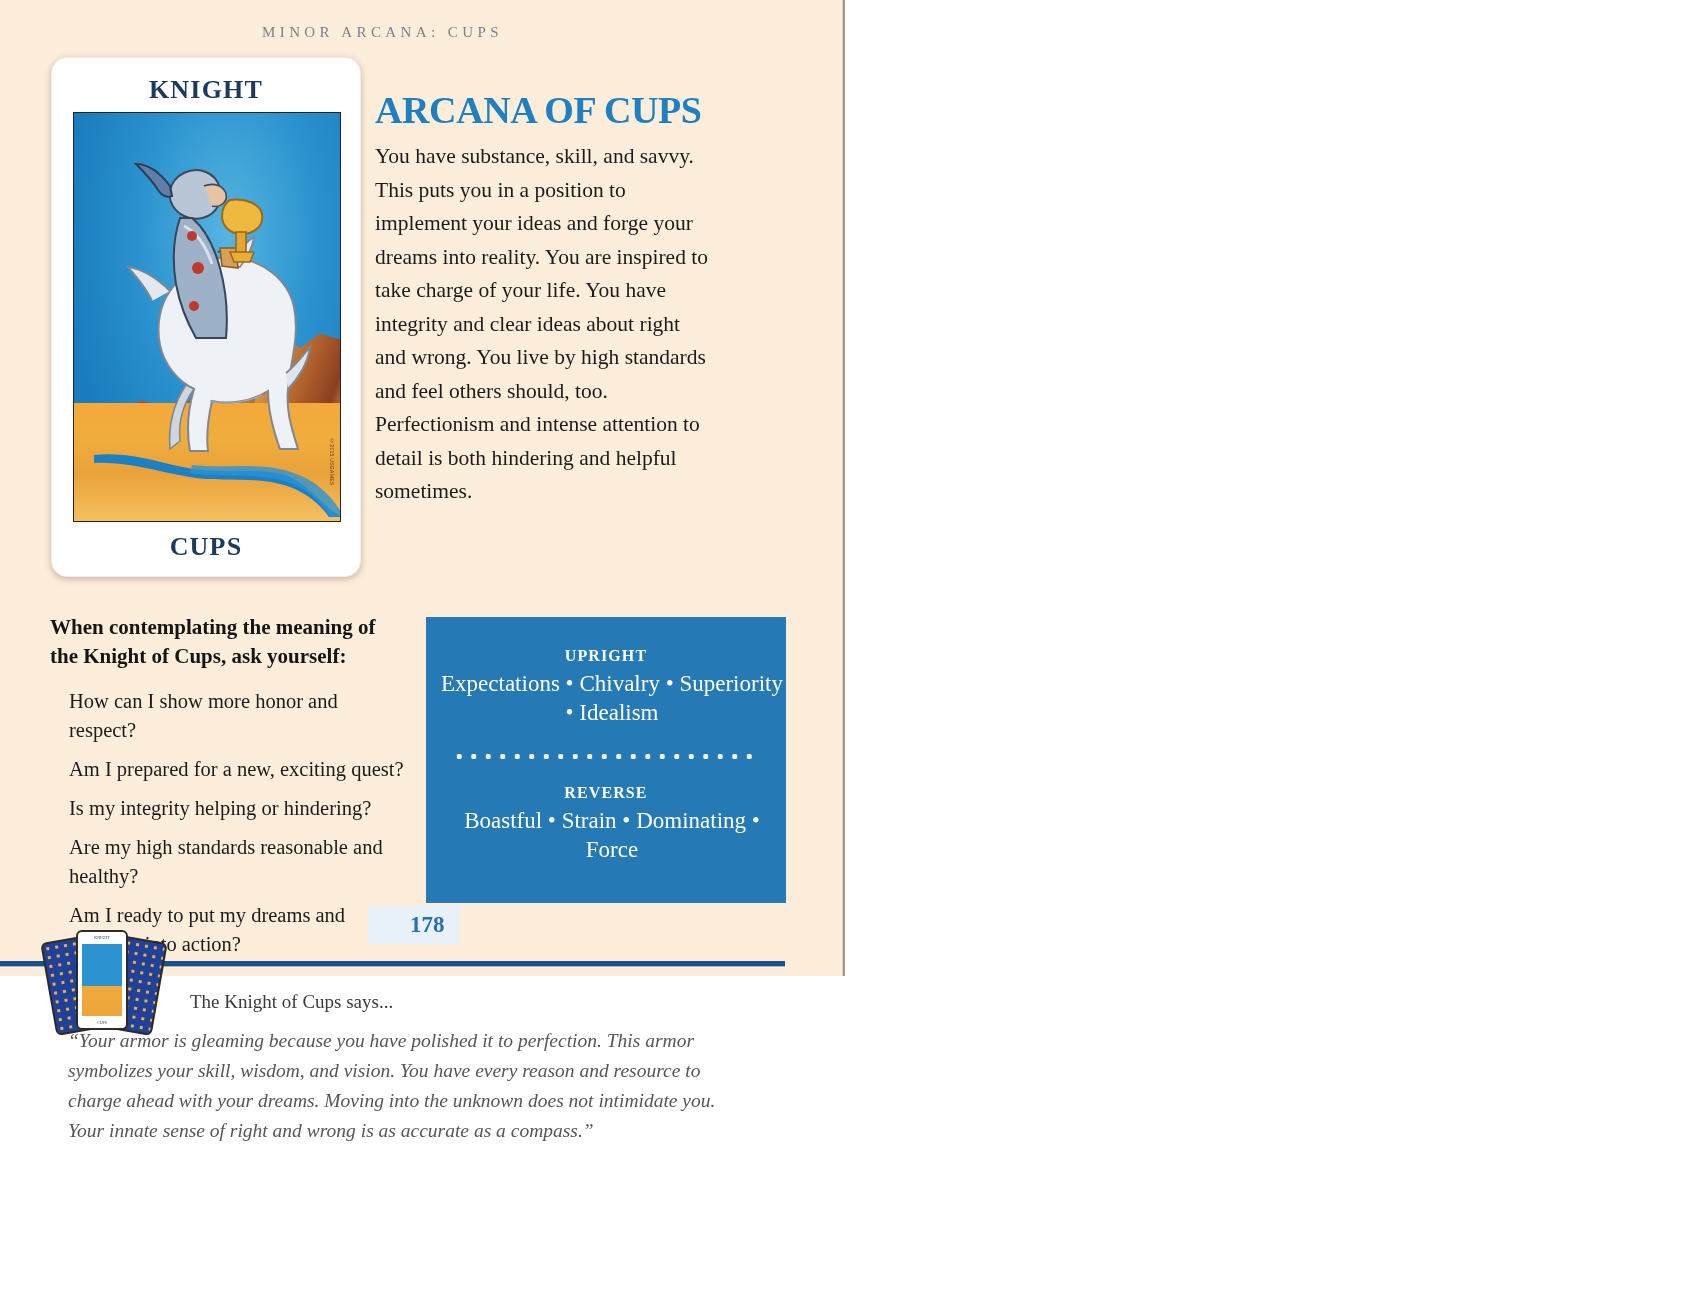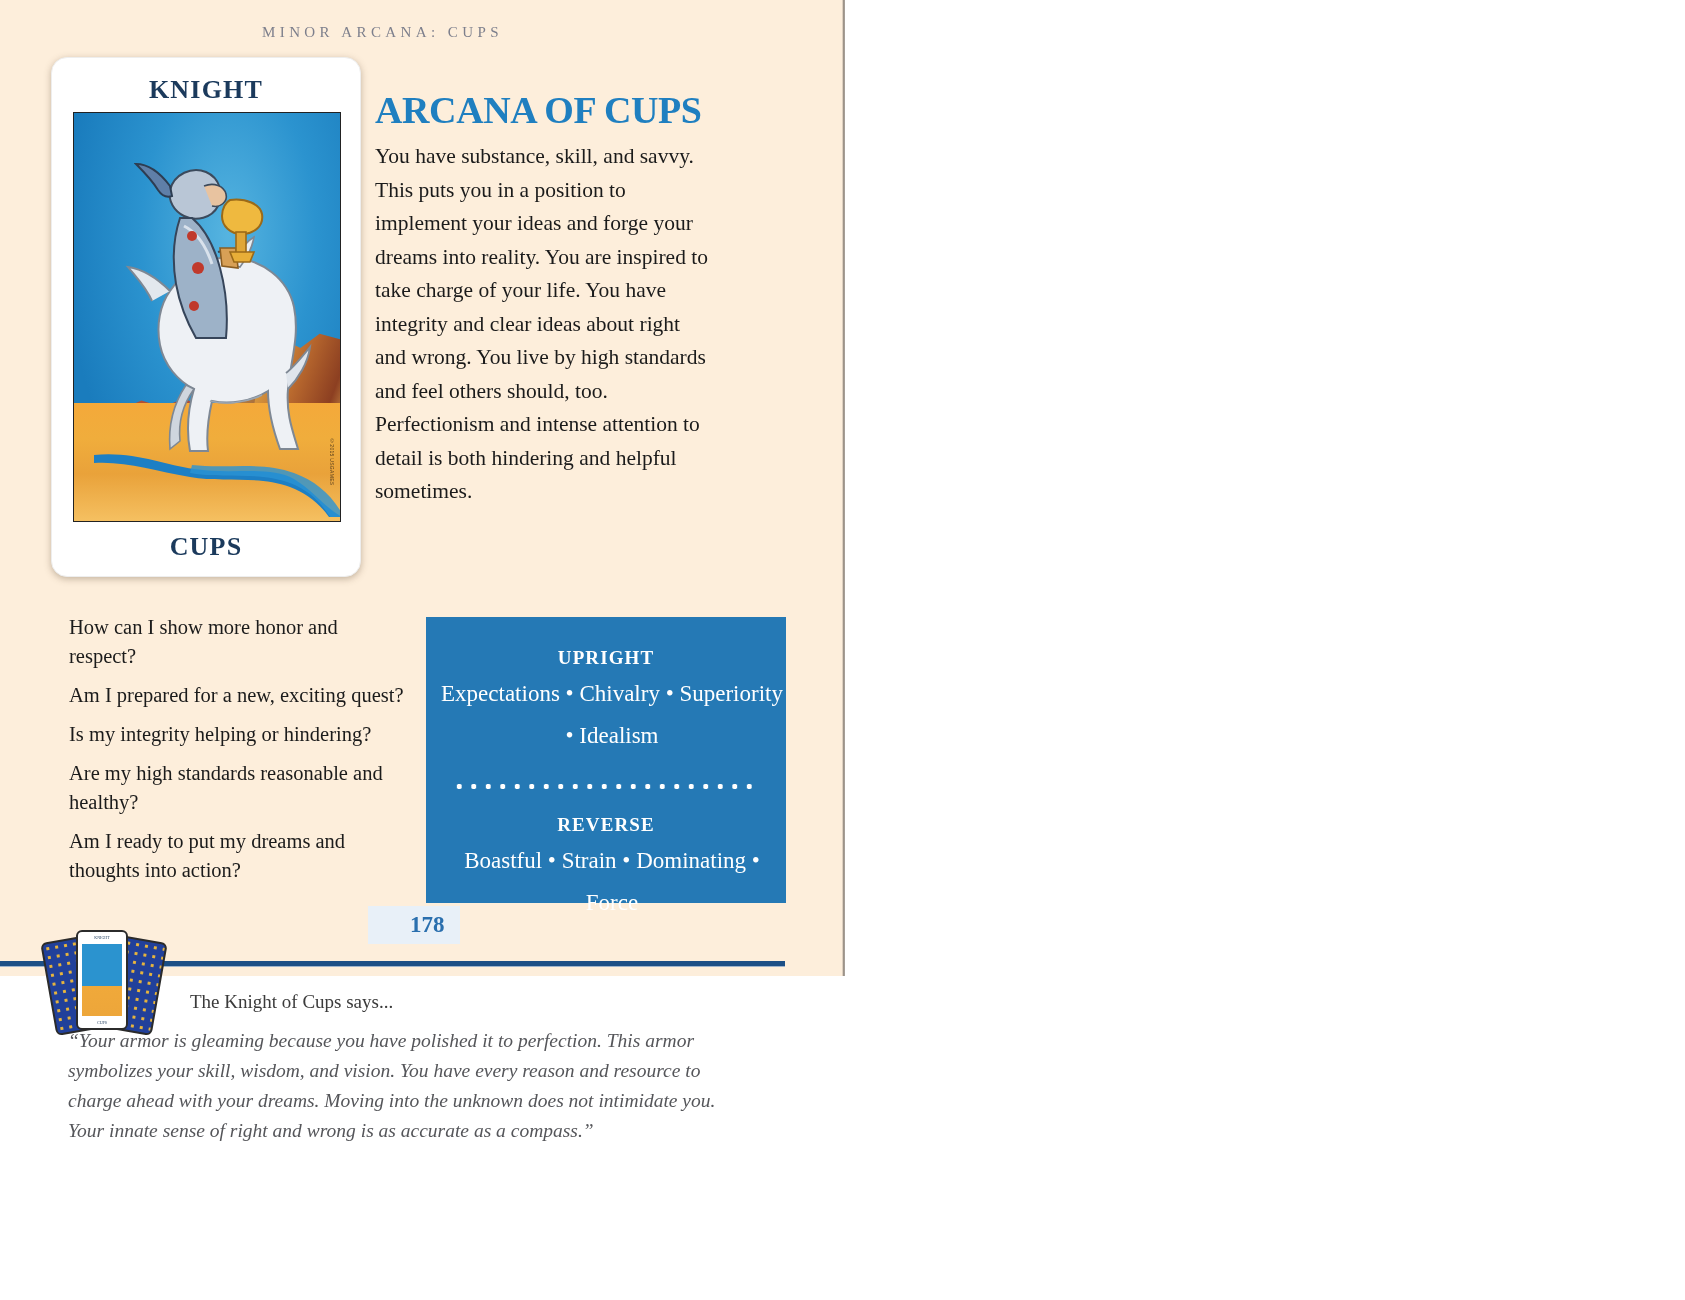--- a/index.html
+++ b/index.html
@@ -113,22 +113,22 @@
     font-size:20.5px; line-height:29px; color:#1b1b1b;
     padding-left:19px; margin-bottom:10px;
   }
 
   
   .kw-box{
     position:absolute; left:426px; top:617px; width:360px; height:286px;
     background:#2579b5; color:#fff; text-align:center;
     padding-top:30px;
   }
-  .kw-label{ font-size:19px; font-weight:bold; letter-spacing:1.1px; }
-  .kw-words{ font-size:23px; line-height:42px; margin-top:4px;margin-left:12px; }
+  .kw-label{ font-size:16px; font-weight:bold; letter-spacing:1.1px; }
+  .kw-words{ font-size:23px; line-height:29px; margin-top:4px;margin-left:12px; }
   .kw-divider{
     margin:26px auto 24px; width:308px; height:7px;
     background-image:radial-gradient(circle, #fff 0 2.6px, transparent 2.9px);
     background-size:14.5px 7px; background-repeat:repeat-x;
   }
 
   
   .says-rule{
     position:absolute; left:0; top:961px; width:785px; height:5px;
     background:#1c4f86;
@@ -239,20 +239,21 @@
         <div class="copyright-mark">©2015 USGAMES</div>
       </div>
 
       <div class="card-word bottom" style="position:absolute;left:0;right:0;bottom:14px;">CUPS</div>
     </div>
 
     <div class="title-main">ARCANA OF CUPS</div>
     <div class="intro-copy">You have substance, skill, and savvy. This puts you in a position to implement your ideas and forge your dreams into reality. You are inspired to take charge of your life. You have integrity and clear ideas about right and wrong. You live by high standards and feel others should, too. Perfectionism and intense attention to detail is both hindering and helpful sometimes.</div>
 
     <div class="contemplate">
+      <h3>When contemplating the meaning of the Knight of Cups, ask yourself:</h3>
       <ul>
         <li>How can I show more honor and respect?</li>
         <li>Am I prepared for a new, exciting quest?</li>
         <li>Is my integrity helping or hindering?</li>
         <li>Are my high standards reasonable and healthy?</li>
         <li>Am I ready to put my dreams and thoughts into action?</li>
       </ul>
     </div>
 
     <div class="kw-box">

